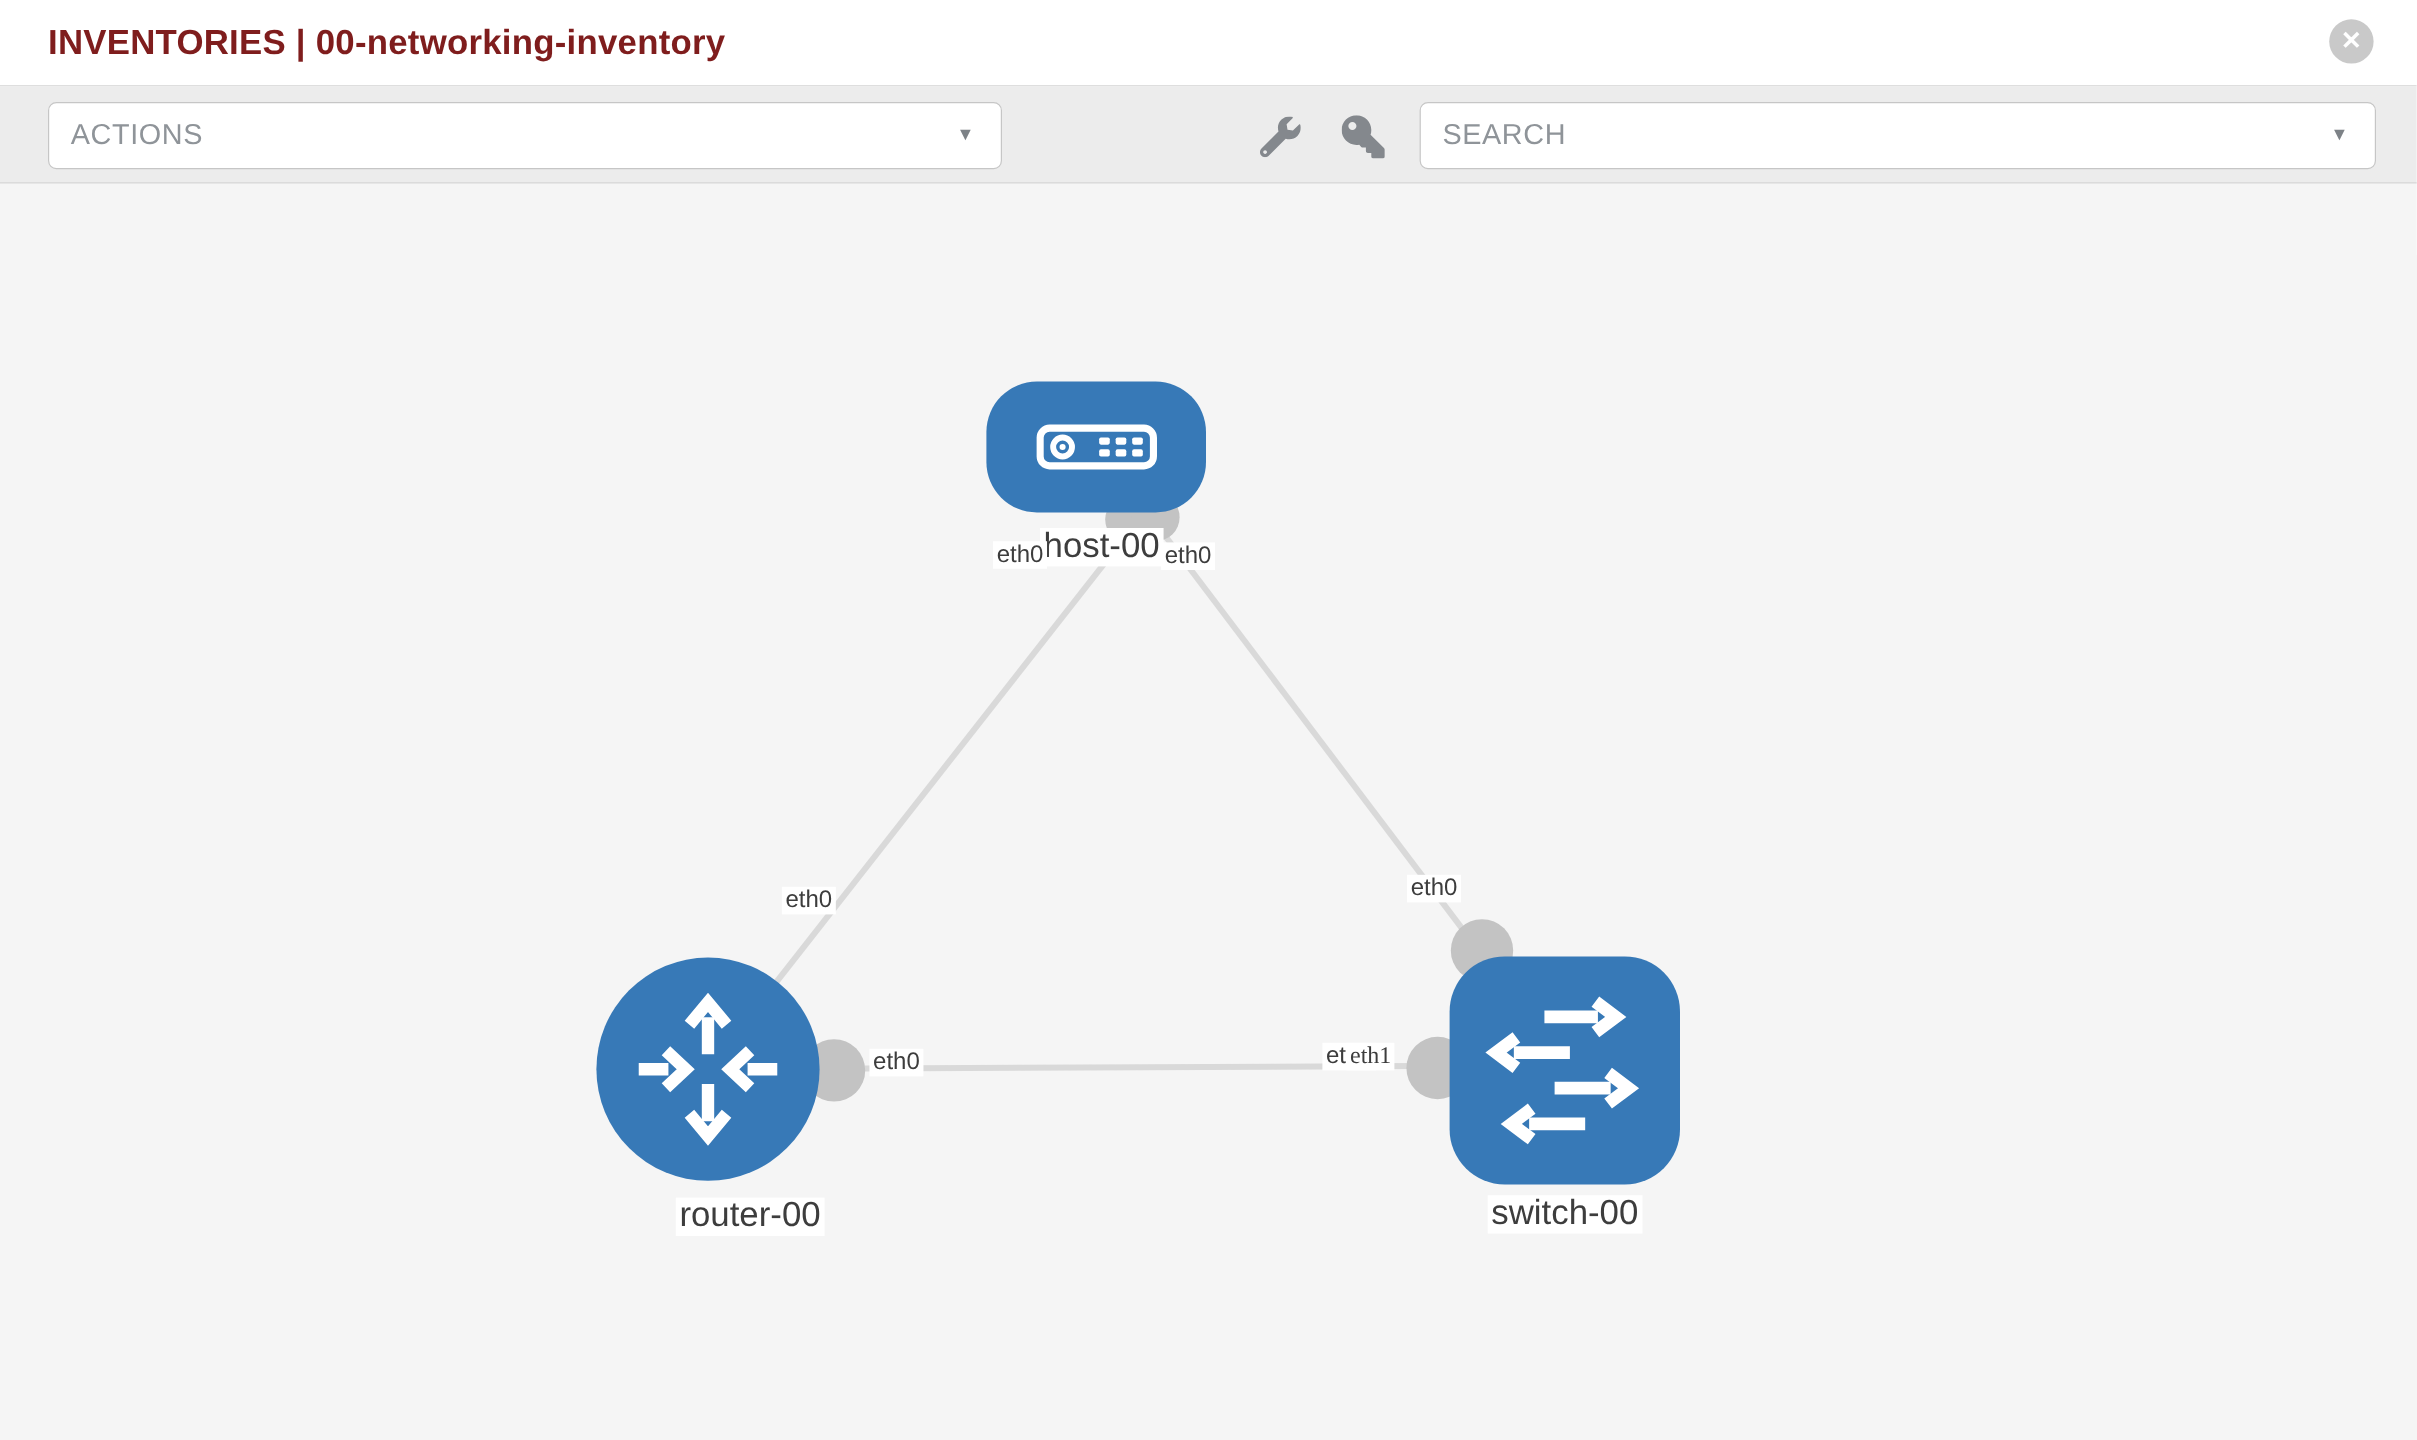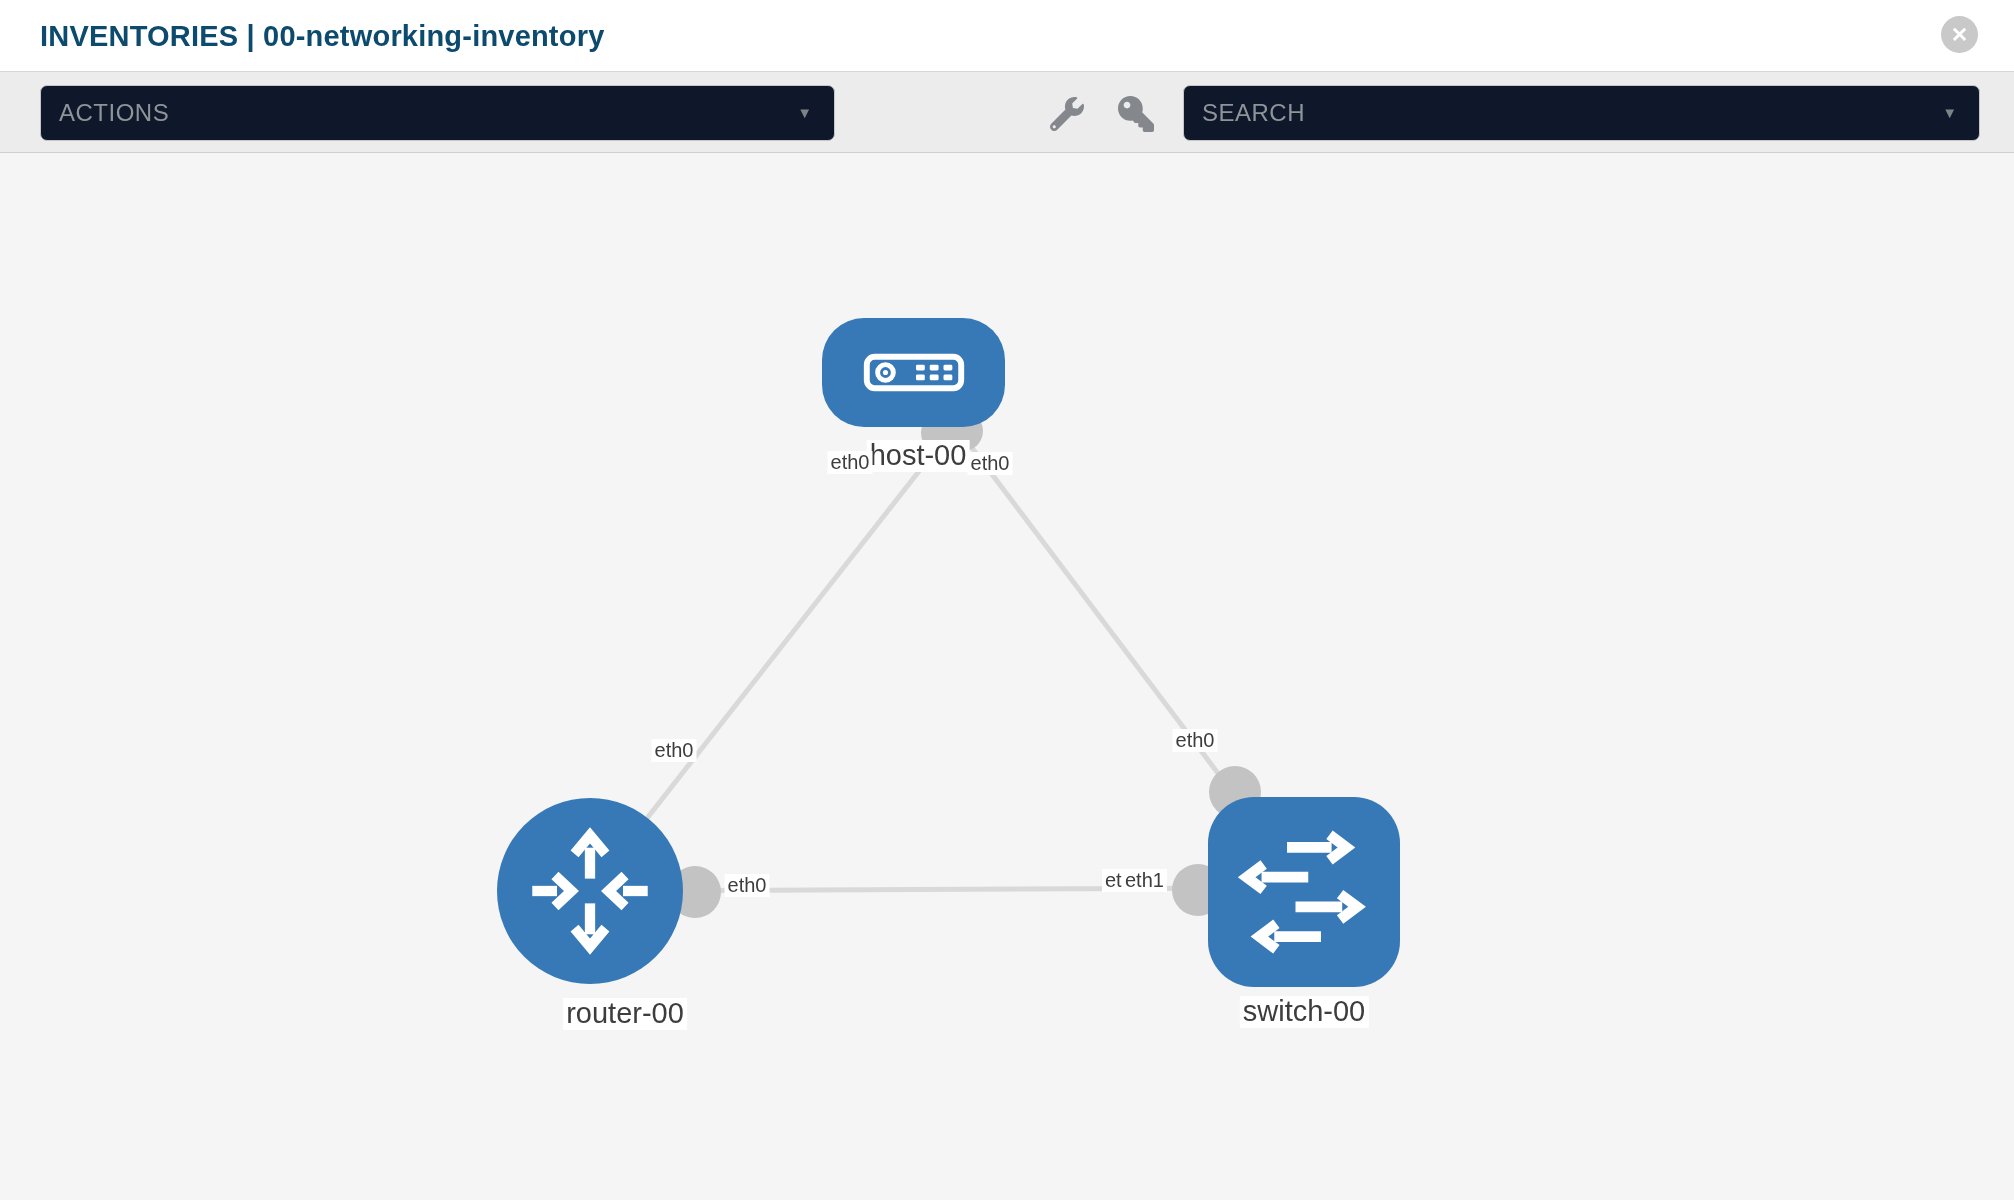--- a/index.html
+++ b/index.html
@@ -3,30 +3,30 @@
 <meta charset="utf-8">
 <style>
   * { margin:0; padding:0; box-sizing:border-box; }
   html,body { width:2014px; height:1200px; overflow:hidden; background:#fff;
               font-family:"Liberation Sans", sans-serif; }
 
   
   .page-header { position:relative; width:2014px; height:72px; background:#fff;
                  border-bottom:1px solid #d6d6d6; }
   .page-title  { position:absolute; left:40px; top:0; height:72px; line-height:72px;
-                 font-size:29px; font-weight:700; color:#0c4a6e; letter-spacing:.2px; }
+                 font-size:29px; font-weight:700; color:#7f1d1d; letter-spacing:.2px; }
   .close-btn   { position:absolute; left:1941px; top:16px; width:37px; height:37px;
                  border-radius:50%; background:#c9c9c9; color:#fff; cursor:pointer;
                  display:flex; align-items:center; justify-content:center;
                  font-size:21px; font-weight:900; }
 
   
   .toolbar { position:relative; width:2014px; height:81px; background:#ececec;
              border-bottom:1px solid #cfcfcf; }
-  .dropdown { position:absolute; top:13px; height:56px; background:#0f172a;
+  .dropdown { position:absolute; top:13px; height:56px; background:#ffffff;
               border:1px solid #c6c6c6; border-radius:7px; cursor:pointer; }
   .dropdown .dd-label { position:absolute; left:18px; top:0; height:54px; line-height:54px;
                         font-size:24px; color:#8f9499; letter-spacing:.5px; }
   .dropdown .dd-caret { position:absolute; right:22px; top:0; height:54px; line-height:54px;
                         font-size:15px; color:#7d8287; }
   .dd-actions { left:40px;  width:795px; }
   .dd-search  { left:1183px; width:797px;text-align:center; }
   .tool-btn { position:absolute; top:18px; width:48px; height:48px; cursor:pointer;
               display:flex; align-items:center; justify-content:center; }
   .tool-btn svg { fill:#84888d; }
@@ -54,21 +54,21 @@
 
   .lab-host    { left:918px;  top:287px; }
   .lab-router  { left:625px;  top:845px; }
   .lab-switch  { left:1304px; top:843px;text-align:center; }
   .p-host-left   { left:850px;  top:298px; }
   .p-host-right  { left:990px;  top:299px; }
   .p-router-top  { left:674px;  top:586px; }
   .p-switch-top  { left:1195px; top:576px; }
   .p-router-right{ left:747px;  top:721px; }
   .p-sw-under    { left:1102px; top:716px; z-index:3; }
-  .p-sw-over     { left:1122px; top:716px; z-index:4; }
+  .p-sw-over     { left:1122px; top:716px; z-index:4;font-family:Liberation Serif, serif; }
 </style>
 </head>
 <body>
 
 <div class="page-header">
   <div class="page-title">INVENTORIES | 00-networking-inventory</div>
   <div class="close-btn">
     <span>✕</span>
   </div>
 </div>

